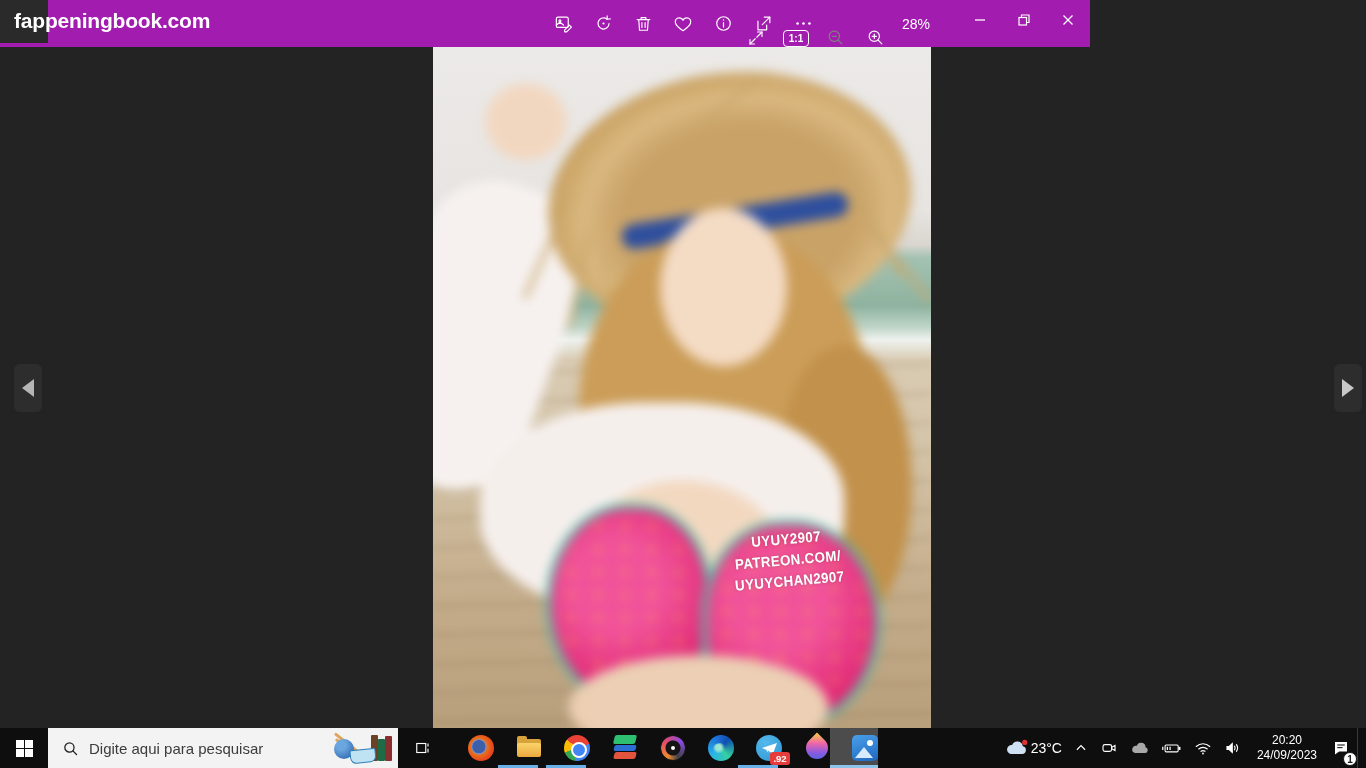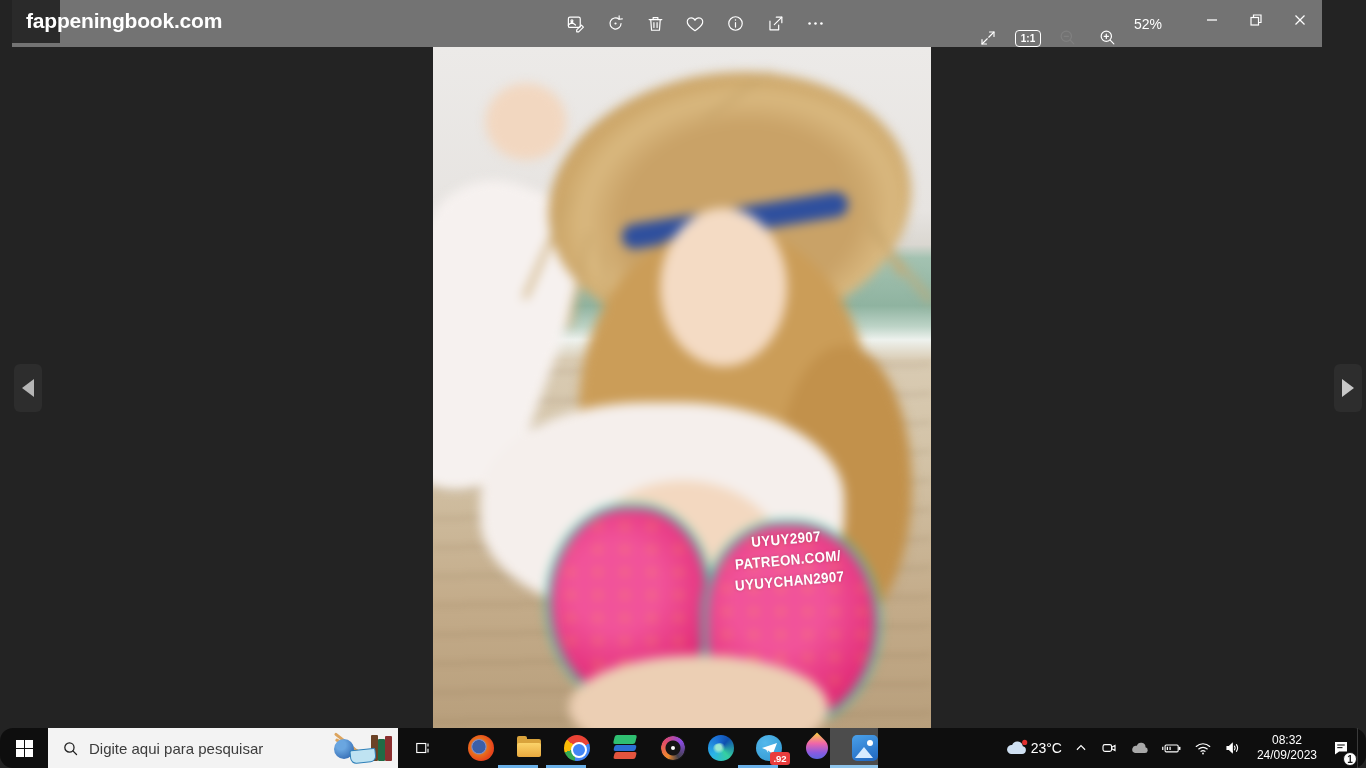--- a/index.html
+++ b/index.html
@@ -1,21 +1,21 @@
 <!DOCTYPE html>
 <html><head>
 <meta charset="utf-8">
 <style>
   * { margin:0; padding:0; box-sizing:border-box; }
   html,body { width:1366px; height:768px; background:#000; }
   body { font-family:"Liberation Sans", sans-serif; }
   .screen { position:relative; width:1366px; height:768px; background:#232323; overflow:hidden; }
 
   
-  .titlebar { position:absolute; left:12px; top:0; width:1310px; height:47px; background:#737373; }
+  .titlebar { position:absolute; left:0; top:0; width:1090px; height:47px; background:#a21caf; }
   .app-tile { position:absolute; left:0; top:0; width:48px; height:43px; background:#2a2a2a; }
   .site-title { position:absolute; left:14px; top:9px; font-size:21px; font-weight:bold; color:#fff; letter-spacing:-0.2px; }
   .toolbar { position:absolute; left:543px; top:0; height:47px; display:flex; align-items:center; }
   .tb-btn { width:40px; height:47px; display:flex; align-items:center; justify-content:center; cursor:default; }
   .view-controls { position:absolute; right:150px; top:0; height:47px; display:flex; align-items:center; }
   .vc-btn { width:40px; height:47px; display:flex; align-items:flex-end; justify-content:center; }
   .one2one { width:26px; height:17px; border:1.6px solid #fff; border-radius:4px; color:#fff; font-size:10px; font-weight:bold; display:flex; align-items:center; justify-content:center; }
   .zoom-level { color:#fff; font-size:14px; padding:0 10px 0 6px; }
   .win-controls { position:absolute; right:0; top:0; height:40px; display:flex; }
   .wc-btn { width:44px; height:40px; display:flex; align-items:center; justify-content:center; }
@@ -64,21 +64,21 @@
   .cup-r { left:268px; top:468px; width:172px; height:200px; border-radius:48% 52% 54% 46%; }
   .scales { position:absolute; inset:6px; border-radius:inherit; opacity:.55;
     background-image:radial-gradient(circle, rgba(255,200,40,.7) 0 3px, transparent 4px);
     background-size:26px 22px; }
   .belly { left:140px; top:598px; width:250px; height:100px; background:#eccfb4; }
   .watermark { position:absolute; left:252px; top:482px; width:206px; text-align:center;
     transform:rotate(-5deg) scaleX(.92); color:#fff; font-weight:bold; font-size:14.5px;
     line-height:21px; letter-spacing:.4px; text-shadow:0 0 3px rgba(90,60,40,.35); }
 
   
-  .taskbar { position:absolute; left:0; top:728px; width:1366px; height:40px; background:#0e0e0e; display:flex; align-items:stretch;border-radius:13px; }
+  .taskbar { position:absolute; left:0; top:728px; width:1366px; height:40px; background:#0e0e0e; display:flex; align-items:stretch; }
   .start { width:48px; display:flex; align-items:center; justify-content:center; }
   .winlogo { width:17px; height:17px; display:grid; grid-template-columns:8px 8px; grid-template-rows:8px 8px; gap:1px; }
   .winlogo div { background:#fff; }
   .searchbox { width:350px; background:#f3f3f3; display:flex; align-items:center; padding:0 6px 0 14px; position:relative; }
   .searchbox input { border:none; outline:none; background:transparent; font-size:15px; color:#1f1f1f; flex:1; min-width:0;
     font-family:"Liberation Sans", sans-serif; }
   .searchbox input::placeholder { color:#3c3c3c; opacity:1; }
   .search-art { position:relative; width:60px; height:34px; flex:none; }
   .yarn { position:absolute; left:2px; top:8px; width:20px; height:20px; border-radius:50%;
     background:radial-gradient(circle at 35% 30%, #6aa6e0 0 25%, #2d63ad 90%); }
@@ -225,21 +225,21 @@
         </svg>
       </div>
       <div class="vc-btn">
         <svg width="19" height="19" viewBox="0 0 24 24" fill="none" stroke="#fff" stroke-width="1.5" stroke-linecap="round">
           <circle cx="10.5" cy="10.5" r="6.5"></circle>
             <line x1="7.8" y1="10.5" x2="13.2" y2="10.5"></line>
             <line x1="10.5" y1="7.8" x2="10.5" y2="13.2"></line>
             <line x1="15.4" y1="15.4" x2="20" y2="20"></line>
         </svg>
       </div>
-      <div class="zoom-level">52%</div>
+      <div class="zoom-level">28%</div>
     </div>
 
     <div class="win-controls">
       <div class="wc-btn">
         <svg width="14" height="14" viewBox="0 0 14 14">
             <line x1="2" y1="7" x2="12" y2="7" stroke="#fff" stroke-width="1.3"></line>
           </svg>
       </div>
       <div class="wc-btn">
         <svg width="14" height="14" viewBox="0 0 14 14" fill="none" stroke="#fff" stroke-width="1.2">
@@ -430,21 +430,21 @@
         </svg>
       </div>
       <div class="tray-item">
         <svg width="18" height="16" viewBox="0 0 24 20" fill="none" stroke="#fff" stroke-width="1.5" stroke-linecap="round">
           <path d="M4 8v4h3l4 4V4L7 8H4z" fill="#fff"></path>
             <path d="M14 7.5a4.5 4.5 0 0 1 0 5"></path>
             <path d="M16.6 5.5a8 8 0 0 1 0 9"></path>
         </svg>
       </div>
       <div class="clock">
-        <div>08:32</div>
+        <div>20:20</div>
         <div>24/09/2023</div>
       </div>
       <div class="tray-item notif">
         <svg width="18" height="18" viewBox="0 0 24 24">
           <path d="M4 4h16v12.5H9.5L4 20.5z" fill="#fff"></path>
           <line x1="7" y1="8" x2="17" y2="8" stroke="#0e0e0e" stroke-width="1.4"></line>
           <line x1="7" y1="11.5" x2="14" y2="11.5" stroke="#0e0e0e" stroke-width="1.4"></line>
         </svg>
         <div class="nbadge">1</div>
       </div>

